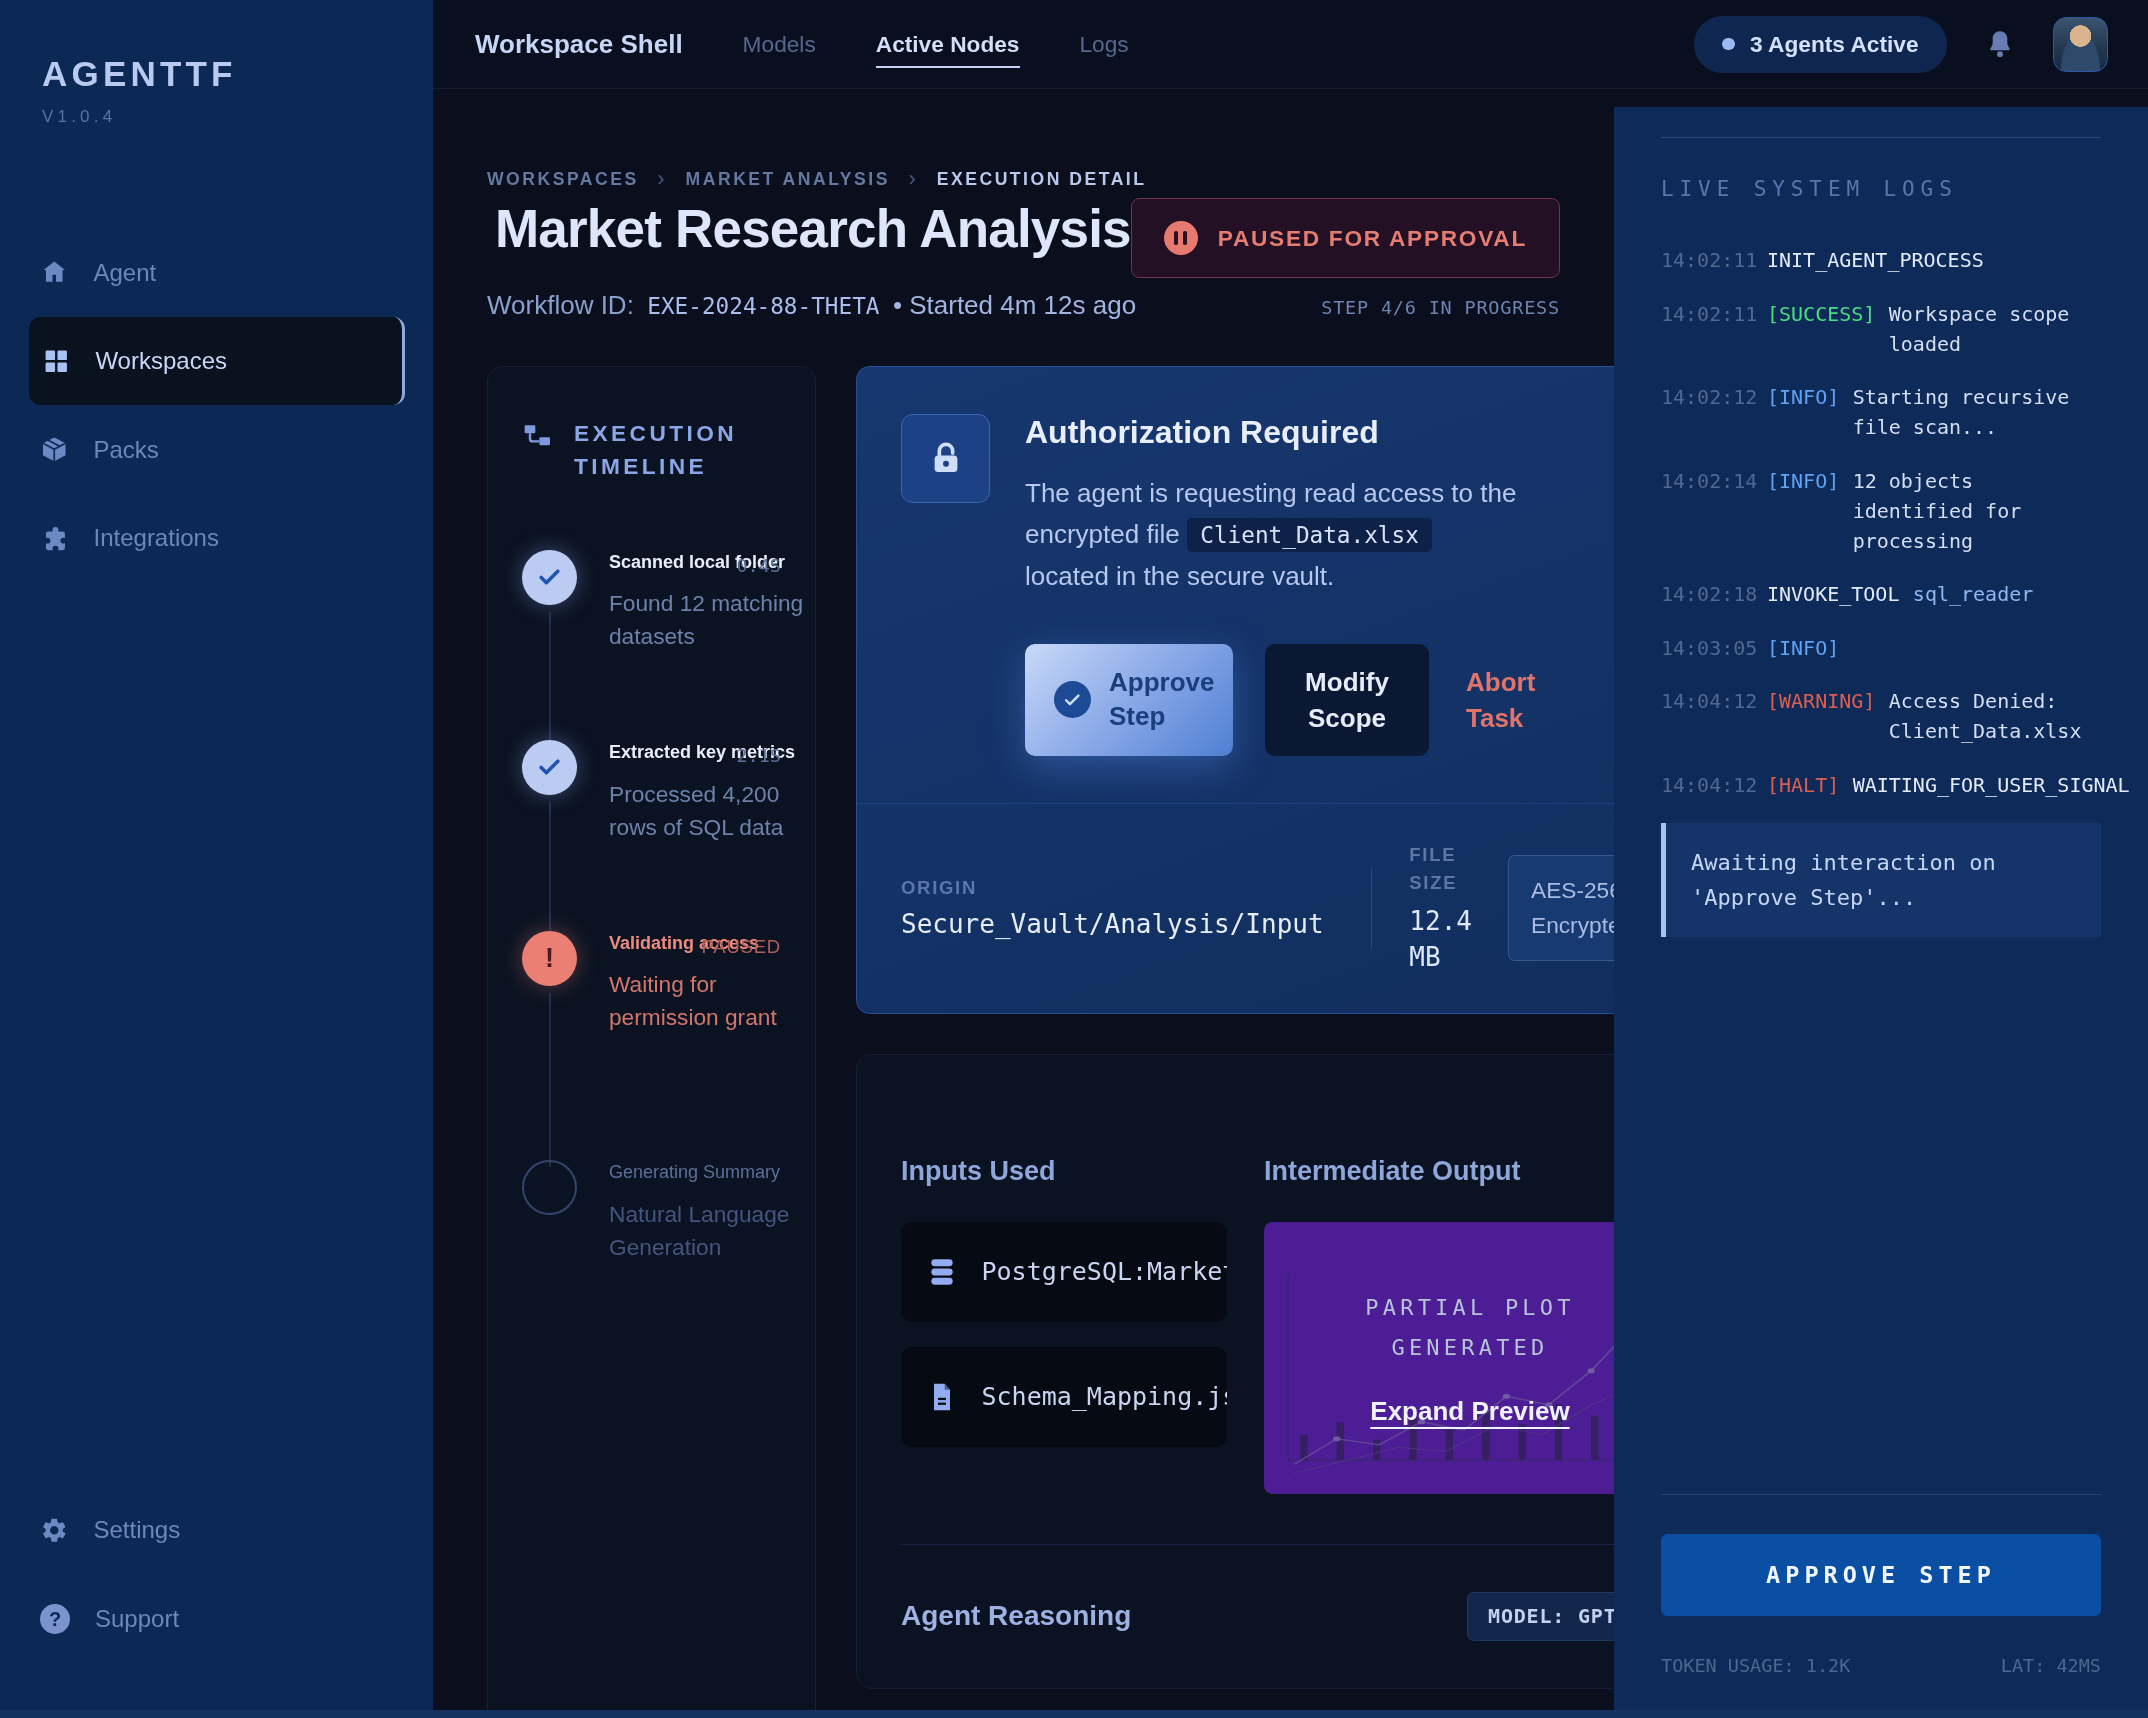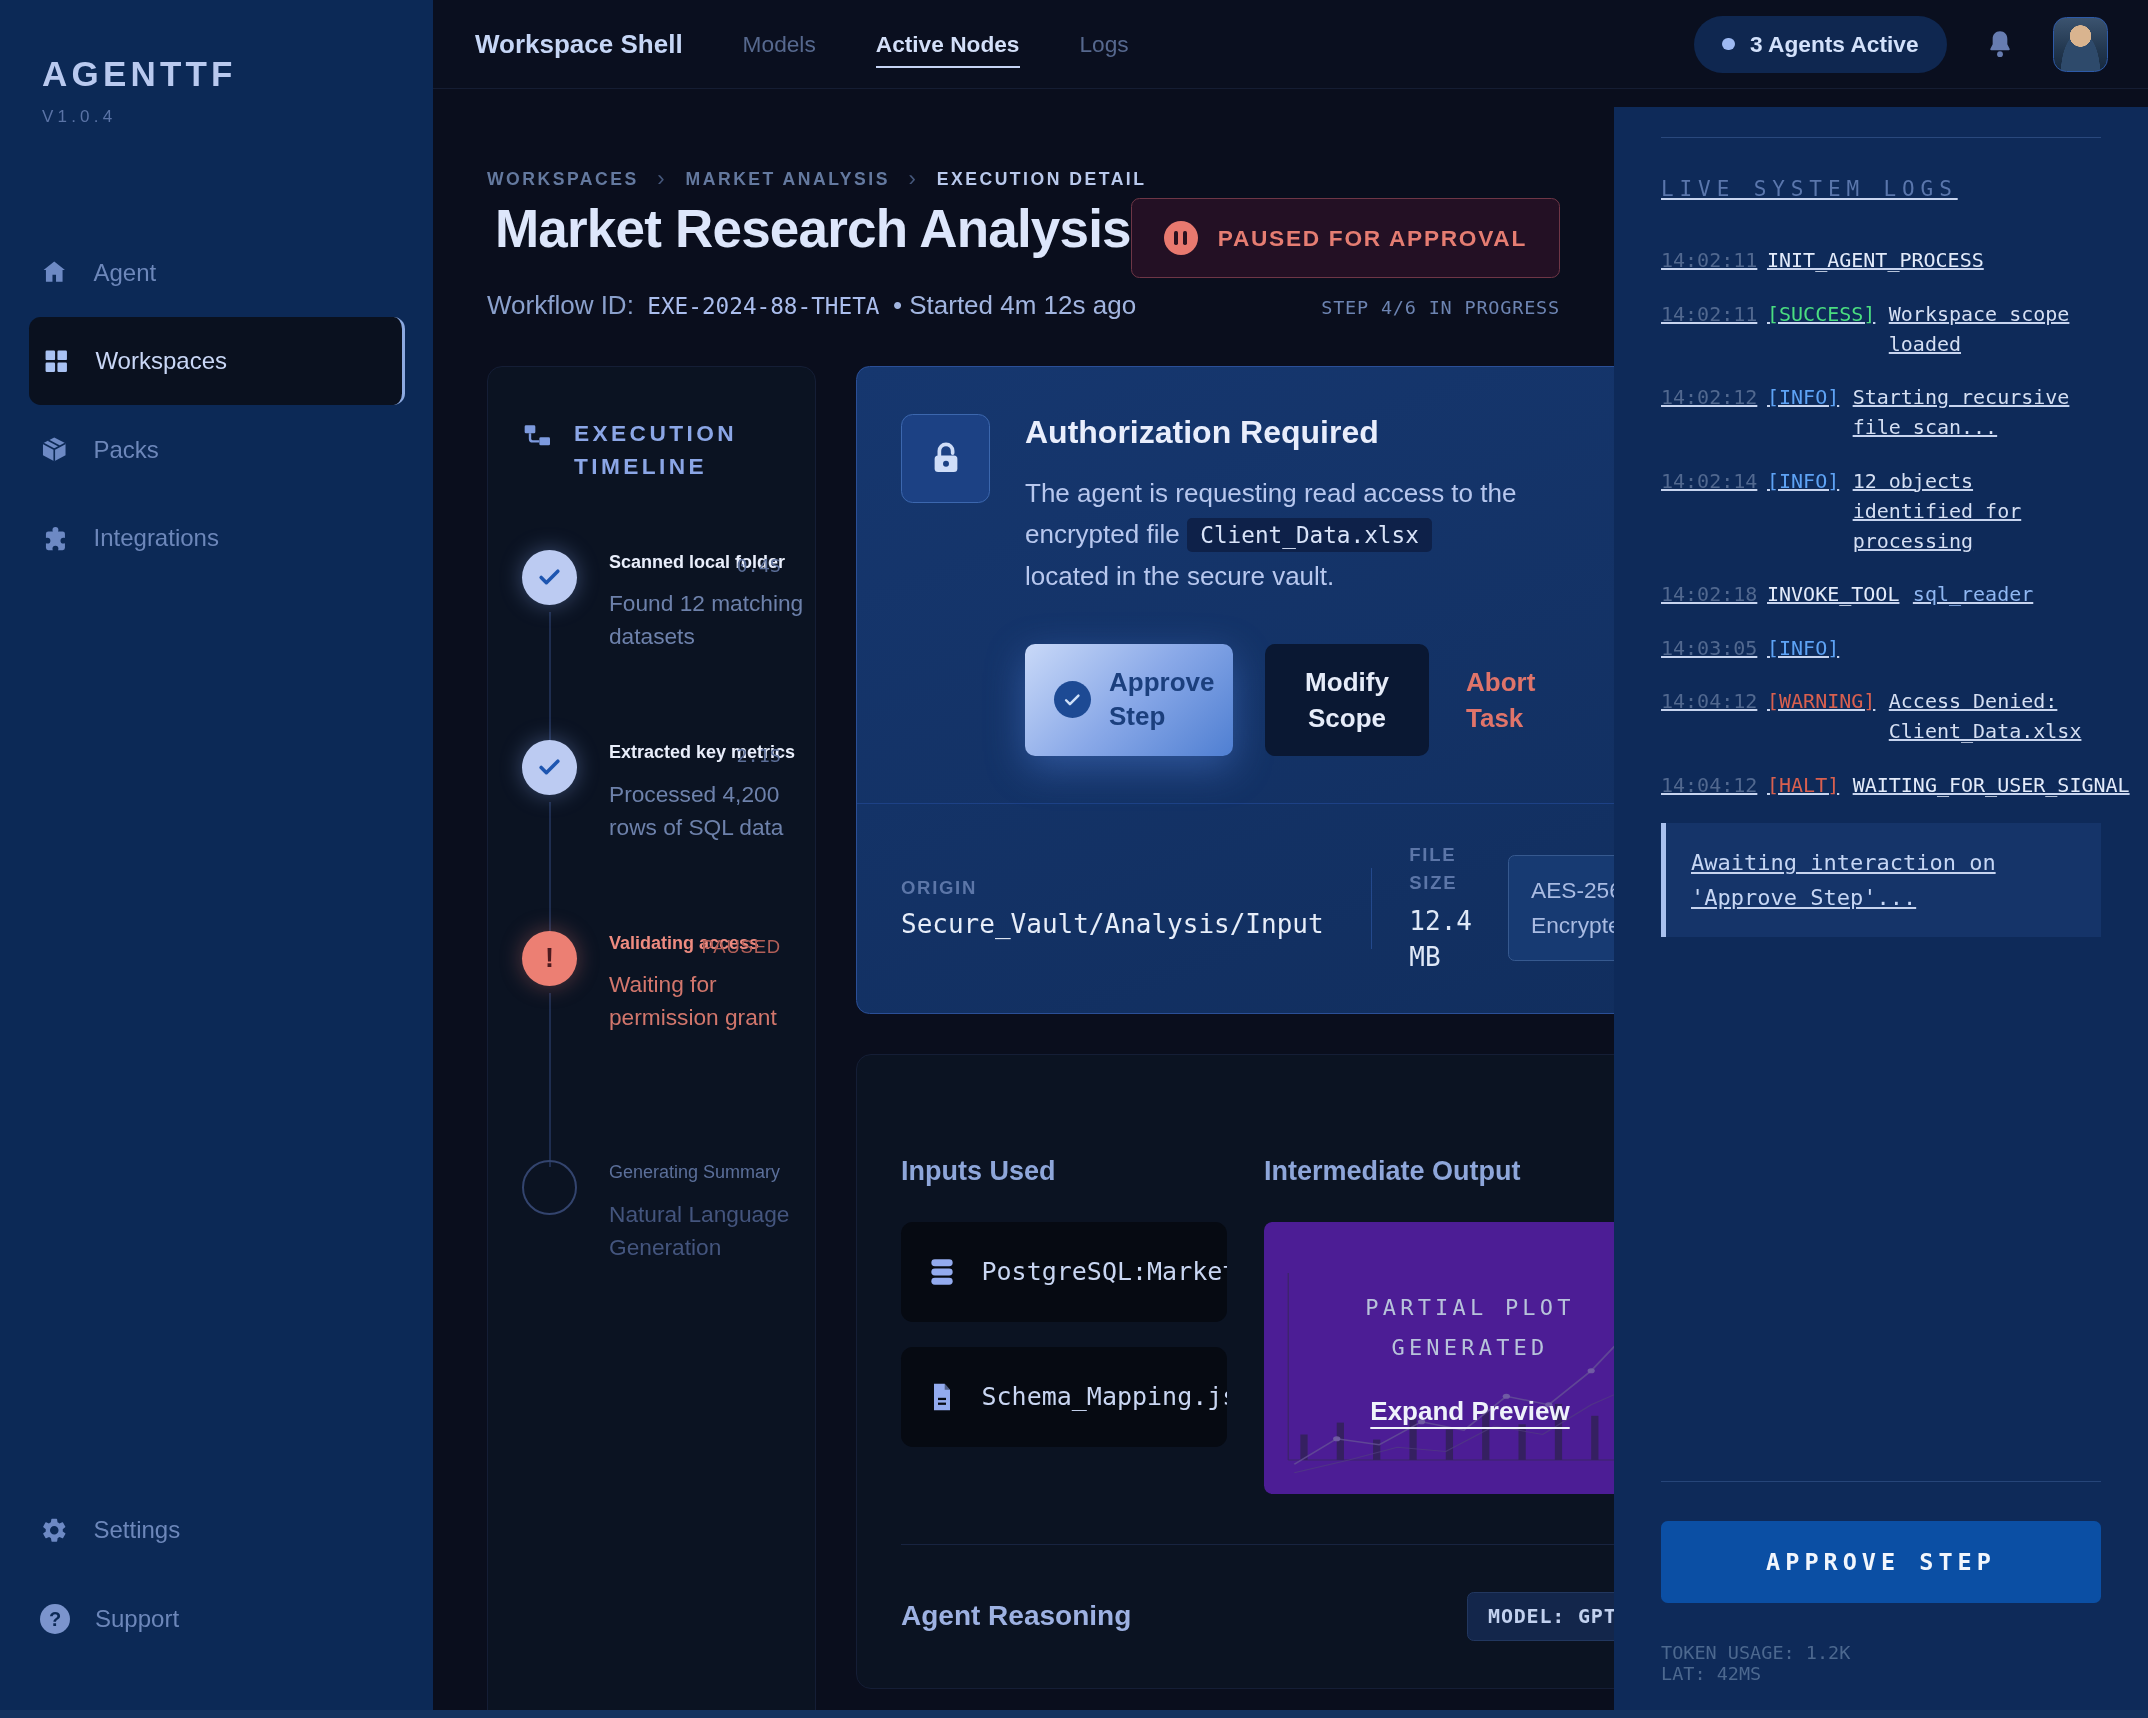--- a/index.html
+++ b/index.html
@@ -148,22 +148,22 @@
   .plot-link { position:relative; margin-top:28.5px; font-size:26px; font-weight:bold; color:#eef2fa;
      text-decoration:underline; text-underline-offset:6.7px; cursor:pointer; }
 
   .ap-divider { margin-top:50px; border-top:1.7px solid #182441; }
   .reason-head { margin-top:47px; display:flex; align-items:center; justify-content:space-between; }
   .reason-title { font-size:28px; font-weight:bold; color:#9db1e2; }
   .model-badge { background:#13264b; border:1.7px solid #22375f; border-radius:6.7px; padding:11.7px 20px;
      font-size:20px; font-weight:bold; letter-spacing:0.8px; color:#c2d1ef; }
 
   
-  .rightbar { position:absolute; right:0; top:107px; bottom:0; width:534px; background:#0e2a59; z-index:5;
-     padding:30px 47px 0 47px;text-decoration:underline; }
+  .rightbar { position:absolute; right:0; top:107px; bottom:8px; width:534px; background:#0e2a59; z-index:5;
+     padding:30px 47px 0 47px; }
   .rb-topline { border-top:1.7px solid rgba(110,150,220,.28); margin-bottom:39px; }
   .rb-title { font-size:21px; letter-spacing:5.9px; color:#5a76ac; margin-bottom:44px; }
   .log { display:flex; font-size:20px; line-height:1.5; margin-bottom:23.5px; }
   .log .t { width:106px; flex:none; color:#51688f; }
   .log .tag { margin-right:13.4px; white-space:nowrap; }
   .log .tag.success { color:#4ade80; }
   .log .tag.info { color:#5ea3f5; }
   .log .tag.warn { color:#d9604f; }
   .log .tag.halt { color:#d9604f; }
   .log .tag.plain { color:#e3ebfa; }
@@ -171,21 +171,21 @@
   .log .msg.bright { color:#e3ebfa; }
   .log .msg.tool { color:#8fb7f2; }
   .await-box { margin-top:5px; background:#153469; border-left:5px solid #a9c1ee; padding:22px 25px;
      font-size:22px; line-height:1.6; color:#c6d6f4; }
   .rb-bottom { position:absolute; left:47px; right:47px; bottom:34px; }
   .rb-div { border-top:1.7px solid rgba(110,150,220,.25); }
   .btn-approve-step { margin-top:39px; width:100%; background:#0b4fa4; border:none; border-radius:6.7px;
      padding:27px 0; text-align:center; cursor:pointer; }
   .btn-approve-step span { font-family:"DejaVu Sans Mono",monospace; font-size:23.5px; font-weight:bold;
      letter-spacing:5px; color:#f2f6fd; }
-  .rb-stats { margin-top:39px; display:flex; justify-content:space-between; font-size:18.5px; color:#4c688f;flex-direction:column; }
+  .rb-stats { margin-top:39px; display:flex; justify-content:space-between; font-size:18.5px; color:#4c688f; }
 
   .bottom-strip { position:absolute; left:0; right:0; bottom:0; height:7.6px; background:#14325f; z-index:20; }
 </style>
 </head>
 <body>
 
 <div class="sidebar">
   <div class="logo-block">
     <div class="logo">AGENTTF</div>
     <div class="version">V1.0.4</div>

